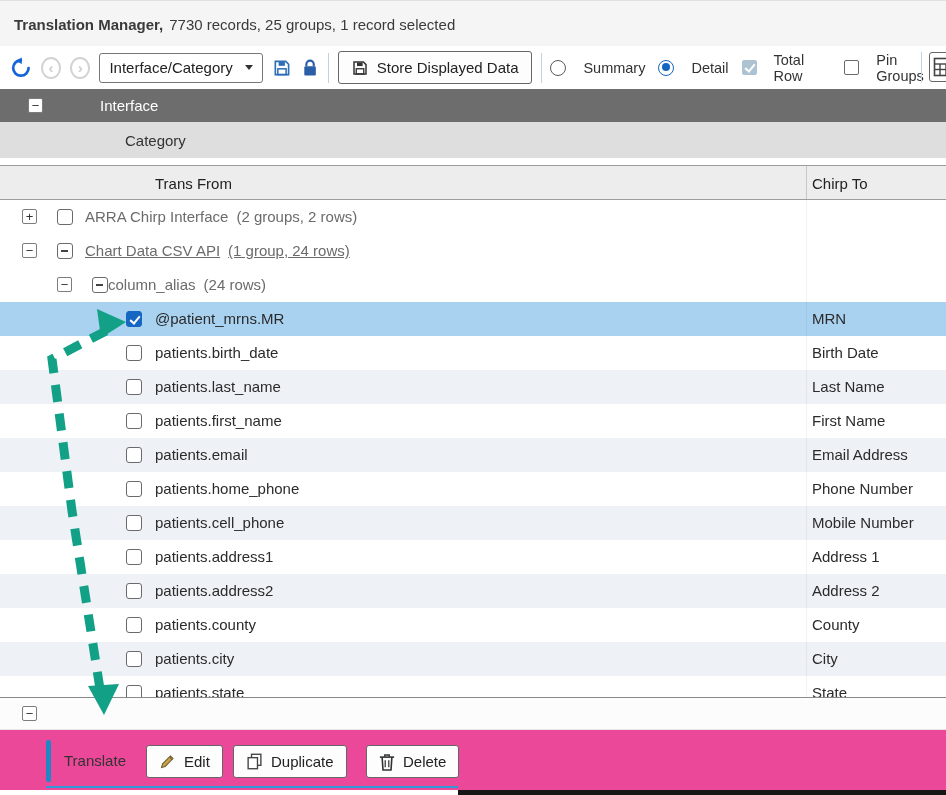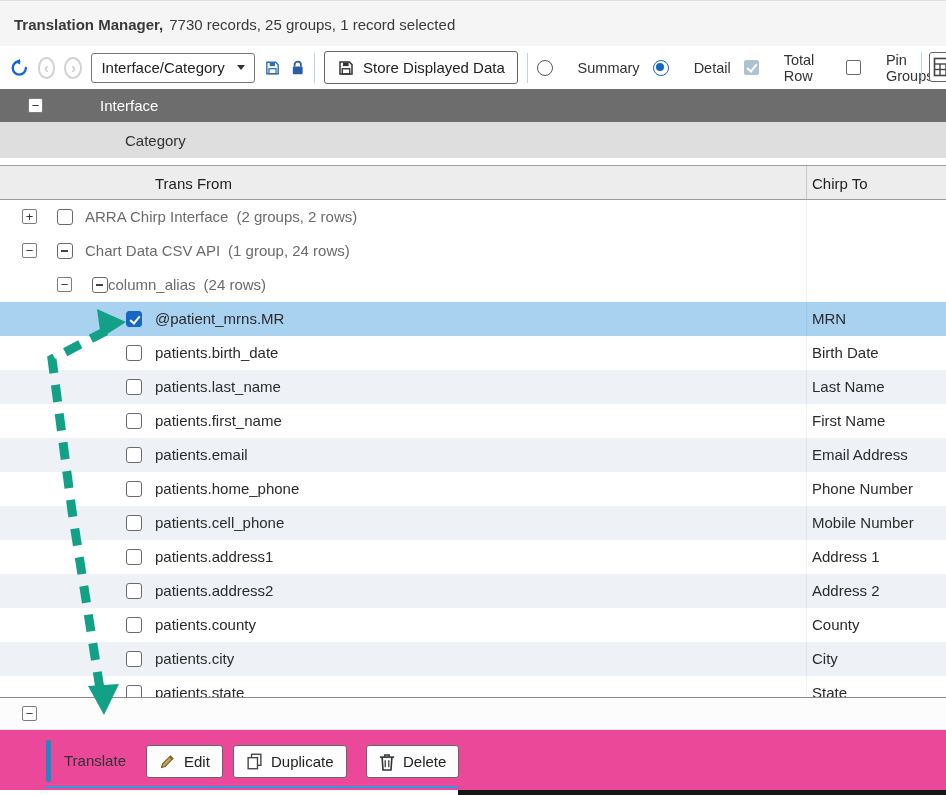--- a/index.html
+++ b/index.html
@@ -29,21 +29,21 @@
   .radio{width:16px;height:16px;border-radius:50%;border:1.5px solid #5a5a5a;background:#fff;
     position:relative;flex:none}
   .radio.on{border-color:#1566c0}
   .radio.on::after{content:"";position:absolute;left:2.5px;top:2.5px;width:8px;height:8px;
     border-radius:50%;background:#1566c0}
   .cbx{width:15px;height:15px;border:1.5px solid #6a6a6a;border-radius:2px;background:#fff;
     position:relative;flex:none}
   .cbx.dison{background:#aec3d2;border-color:#aec3d2}
   .cbx.dison::after{content:"";position:absolute;left:4px;top:1px;width:4px;height:8px;
     border:solid #fff;border-width:0 2px 2px 0;transform:rotate(40deg)}
-  .tlabel{font-size:14.5px;color:#333;margin-left:16px;margin-right:4px}
+  .tlabel{font-size:14.5px;color:#333;margin-left:8px;margin-right:4px}
   .clipbtn{position:absolute;left:929px;top:6px;width:28px;height:30px;border:1px solid #666;
     border-radius:3px;background:#fff;display:flex;align-items:center;justify-content:center}
   .toolsep-right{position:absolute;left:921px;top:6px;width:1px;height:30px;background:#bcd2e6}
 
   
   .hdr1{position:absolute;left:0;top:88px;width:100%;height:33px;background:#6d6d6d;color:#fff;font-size:15px}
   .hdr2{position:absolute;left:0;top:121px;width:100%;height:36px;background:#dedede;color:#333;font-size:15px}
   .hdr1 .t{position:absolute;left:100px;top:8px}
   .hdr2 .t{position:absolute;left:125px;top:10px}
   .exp{position:absolute;top:9px;width:15px;height:15px;border:1px solid #7d7d7d;border-radius:2px;
@@ -166,21 +166,21 @@
 
   <div id="grid">
       <div class="row">
         <span class="exp" style="left: 22px;">+</span>
         <span class="cb" style="left: 57px;"></span>
         <span class="gtext" style="left: 85px;"><span>ARRA Chirp Interface</span><span class="meta">(2 groups, 2 rows)</span></span>
       </div>
       <div class="row">
         <span class="exp" style="left: 22px;">−</span>
         <span class="cb ind" style="left: 57px;"></span>
-        <span class="gtext" style="left: 85px;"><span>Chart Data CSV API</span><span class="meta">(1 group, 24 rows)</span></span>
+        <span class="gtext" style="left: 85px; text-decoration: underline;"><span>Chart Data CSV API</span><span class="meta">(1 group, 24 rows)</span></span>
       </div>
       <div class="row">
         <span class="exp" style="left: 57px;">−</span>
         <span class="cb ind" style="left: 92px;"></span>
         <span class="gtext" style="left: 108px;"><span>column_alias</span><span class="meta">(24 rows)</span></span>
       </div>
       <div class="row selected">
         <span class="cb checked" style="left: 126px;"></span>
         <span class="ltext">@patient_mrns.MR</span>
         <span class="totext">MRN</span>

